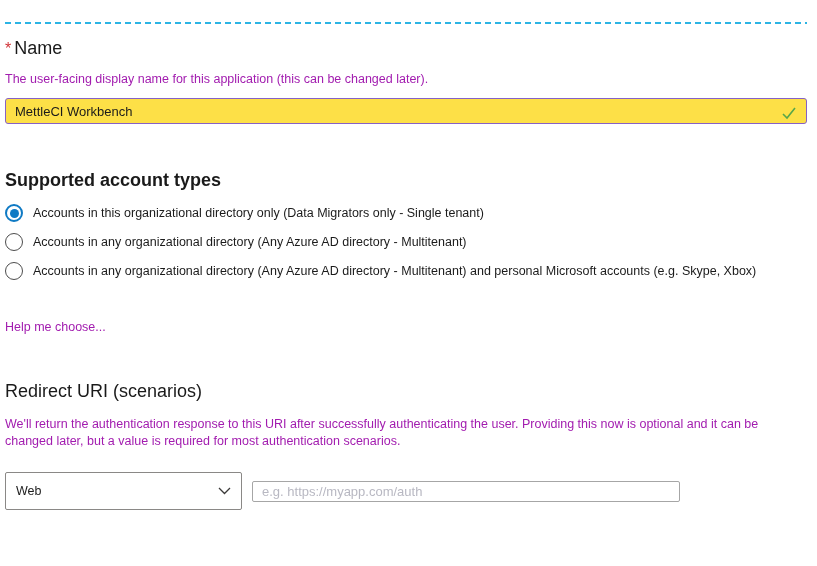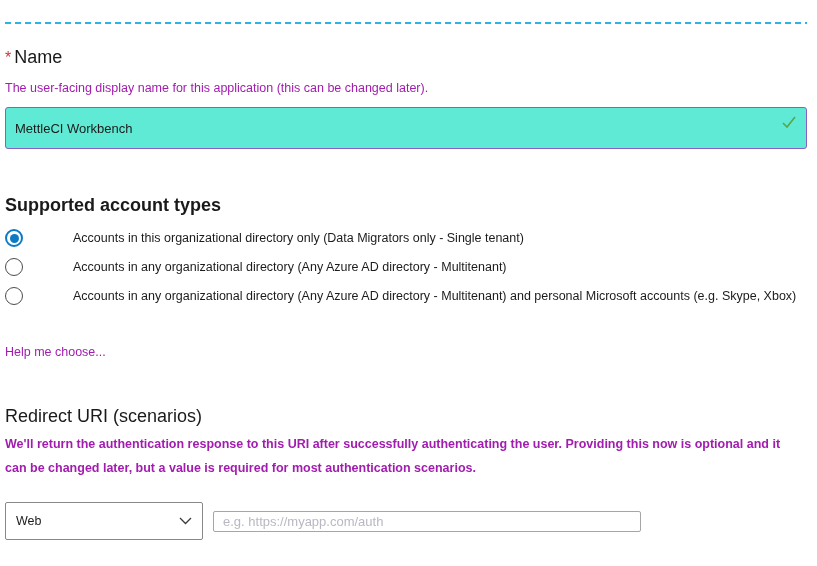--- a/index.html
+++ b/index.html
@@ -21,74 +21,72 @@
   }
 
   .divider {
     margin-top: 18px;
     height: 2px;
     width: 100%;
     background: repeating-linear-gradient(to right, #2cb4e4 0 6px, transparent 6px 10px);
   }
 
   .section-heading {
-    margin-top: 23px;
+    margin-top: 14px;
     font-size: 18px;
     font-weight: 400;
     line-height: 21px;
     color: #1a1a1a;
   }
   .section-heading.account { margin-top: 46px; font-weight: bold; }
   .section-heading.redirect { margin-top: 46px; }
 
   .required-marker { color: #d13438; margin-right: 3px; font-size: 16px; }
 
   .body-text {
     margin-top: 12px;
     font-size: 12.5px;
     line-height: 16px;
     color: #a21caf;
   }
   .redirect-desc {
-    margin-top: 5px;
+    margin-top: 14px;
     max-width: 800px;
-    line-height: 24px;
-    font-weight: bold;
+    line-height: 17px;
   }
 
   .name-input-wrap {
     margin-top: 11px;
     position: relative;
     width: 100%;
   }
   .name-input {
     width: 100%;
-    height: 42px;
+    height: 26px;
     border: 1.5px solid #8661c5;
     border-radius: 3px;
     padding: 0 30px 0 9px;
     font-family: "Liberation Sans", sans-serif;
     font-size: 13px;
     color: #1b1b1b;
     outline: none;
-    background: #5eead4;
+    background: #fde047;
   }
   .valid-check {
     position: absolute;
     right: 10px; top: 7px;
     width: 16px; height: 16px;
   }
 
   .radio-group { margin-top: 13px; }
   .radio-row {
     display: flex;
     align-items: center;
     margin-bottom: 11px;
     cursor: pointer;
-    gap: 40px;
   }
   .radio-circle {
     flex: 0 0 auto;
     width: 18px; height: 18px;
     border: 1px solid #4d4d4d;
     border-radius: 50%;
     background: #fff;
     display: flex;
     align-items: center;
     justify-content: center;
@@ -110,21 +108,21 @@
     cursor: pointer;
     display: inline-block;
   }
 
   .uri-row {
     margin-top: 22px;
     display: flex;
     align-items: center;
   }
   .platform-select {
-    width: 198px;
+    width: 237px;
     height: 27px;
     border: 1px solid #8a8886;
     border-radius: 2px;
     background: #fff;
     display: flex;
     align-items: center;
     justify-content: space-between;
     padding: 18px 10px;
     font-size: 12.5px;
     color: #1b1b1b;

